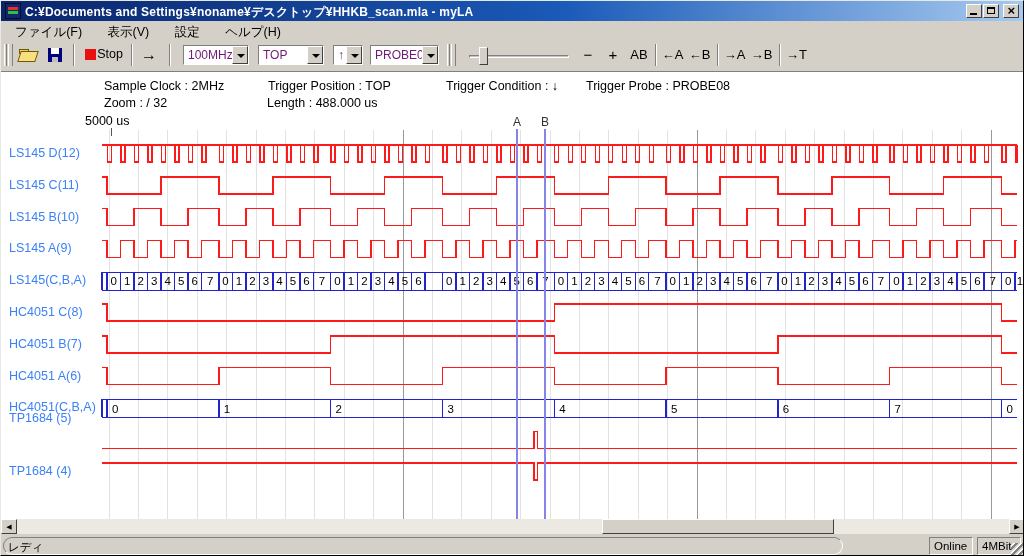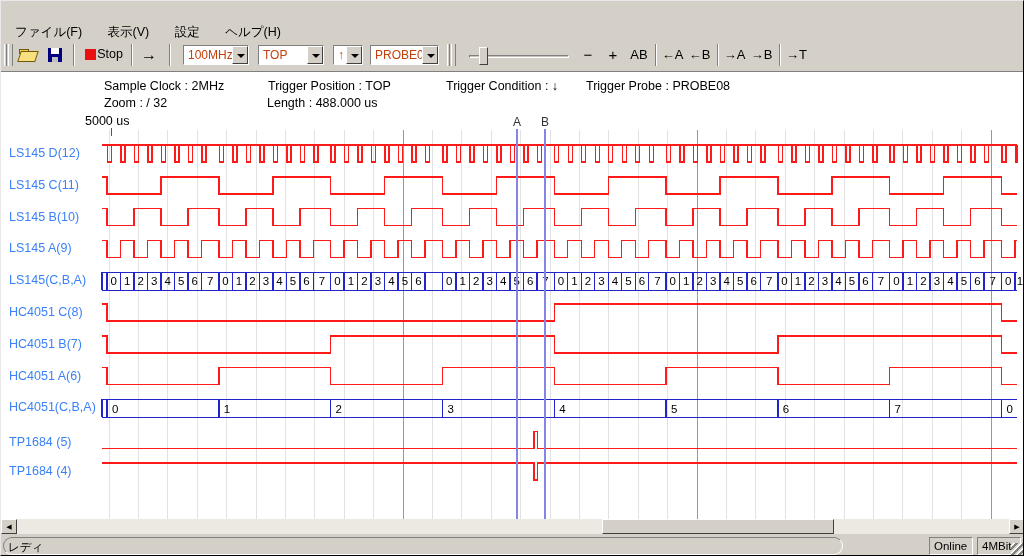--- a/index.html
+++ b/index.html
@@ -48,21 +48,21 @@
     background:#f0d060; border:1px solid #705800; }
   .icon-open:after { content:""; position:absolute; left:0; top:2px; width:16px; height:9px;
     background:#f8e080; border:1px solid #705800; transform:skewX(-18deg); }
   .icon-save { position:absolute; left:5px; top:4px; width:14px; height:14px;
     background:#000080; }
   .icon-save:before { content:""; position:absolute; left:3px; top:0; width:8px; height:6px; background:#fff; }
   .icon-save:after { content:""; position:absolute; left:4px; bottom:0; width:6px; height:5px; background:#c0c0c0; }
   .stop-square { position:absolute; left:6px; top:5px; width:11px; height:11px; background:#e81010; }
   .combo { position:absolute; top:5px; height:20px; background:#fff;
     border:1px solid; border-color:#808080 #fff #fff #808080; }
-  .combo .combo-text { position:absolute; left:4px; top:2px; font-size:12px; color:#c2410c; white-space:nowrap; }
+  .combo .combo-text { position:absolute; left:4px; top:2px; font-size:12px; color:#701a75; white-space:nowrap; }
   .combo .combo-btn { position:absolute; right:0; top:0; width:16px; height:18px; background:#d4d0c8;
     border:1px solid; border-color:#fff #404040 #404040 #fff; }
   .combo .combo-btn:before { content:""; position:absolute; left:4px; top:7px;
     border-left:4px solid transparent; border-right:4px solid transparent; border-top:4px solid #000; }
   #zoom-slider { position:absolute; left:458px; top:7px; width:112px; height:18px; }
   #zoom-slider .track { position:absolute; left:10px; right:2px; top:8px; height:3px;
     border:1px solid; border-color:#808080 #fff #fff #808080; background:#c8c4bc; }
   #zoom-slider .thumb { position:absolute; left:20px; top:0; width:9px; height:18px; background:#d4d0c8;
     border:1px solid; border-color:#fff #404040 #404040 #fff; }
   
@@ -87,20 +87,33 @@
   #panel-online { left:928px; width:44px; }
   #panel-memory { left:976px; width:44px; }
   #resize-grip { position:absolute; right:1px; bottom:1px; width:13px; height:13px;
     background:repeating-linear-gradient(135deg,#d4d0c8 0 2px,#fff 2px 3px,#808080 3px 5px); }
 </style>
 </head>
 <body>
 
 <div id="window">
 
+  <div id="titlebar">
+    <div id="app-icon"></div>
+    <div id="title-text">C:¥Documents and Settings¥noname¥デスクトップ¥HHKB_scan.mla - myLA</div>
+    <div class="winbtn" id="btn-minimize">
+        <i></i>
+      </div>
+    <div class="winbtn" id="btn-maximize">
+        <i></i>
+      </div>
+    <div class="winbtn" id="btn-close">
+        <i></i>
+      </div>
+  </div>
 
   <div id="menubar">
     <span class="menu-item">ファイル(F)</span>
     <span class="menu-item">表示(V)</span>
     <span class="menu-item">設定</span>
     <span class="menu-item">ヘルプ(H)</span>
   </div>
 
   <div id="toolbar">
     <div class="tb-grip" style="left:3px"></div>
@@ -291,21 +304,21 @@
     <div id="labels">
         <div class="ch-label" style="top: 74px;">LS145 D(12)</div>
         <div class="ch-label" style="top: 105.8px;">LS145 C(11)</div>
         <div class="ch-label" style="top: 137.6px;">LS145 B(10)</div>
         <div class="ch-label" style="top: 169.4px;">LS145 A(9)</div>
         <div class="ch-label" style="top: 201.2px;">LS145(C,B,A)</div>
         <div class="ch-label" style="top: 233px;">HC4051 C(8)</div>
         <div class="ch-label" style="top: 264.8px;">HC4051 B(7)</div>
         <div class="ch-label" style="top: 296.6px;">HC4051 A(6)</div>
         <div class="ch-label" style="top: 328.4px;">HC4051(C,B,A)</div>
-        <div class="ch-label" style="top: 363px;">TP1684 (5)</div>
+        <div class="ch-label" style="top: 339px;">TP1684 (5)</div>
         <div class="ch-label" style="top: 392px;">TP1684 (4)</div>
       </div>
   </div>
 
   <div id="hscroll">
     <div class="sb-btn" id="sb-left">◀</div>
     <div id="sb-thumb"></div>
     <div class="sb-btn" id="sb-right">▶</div>
   </div>
 

